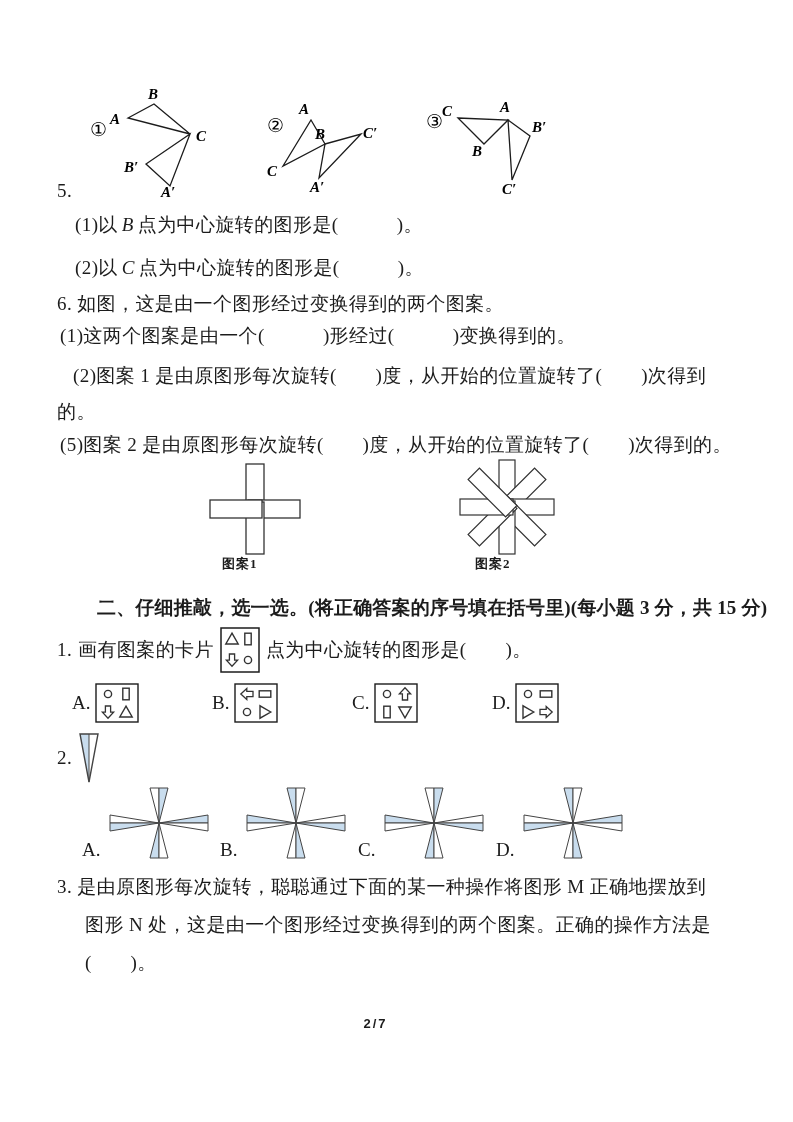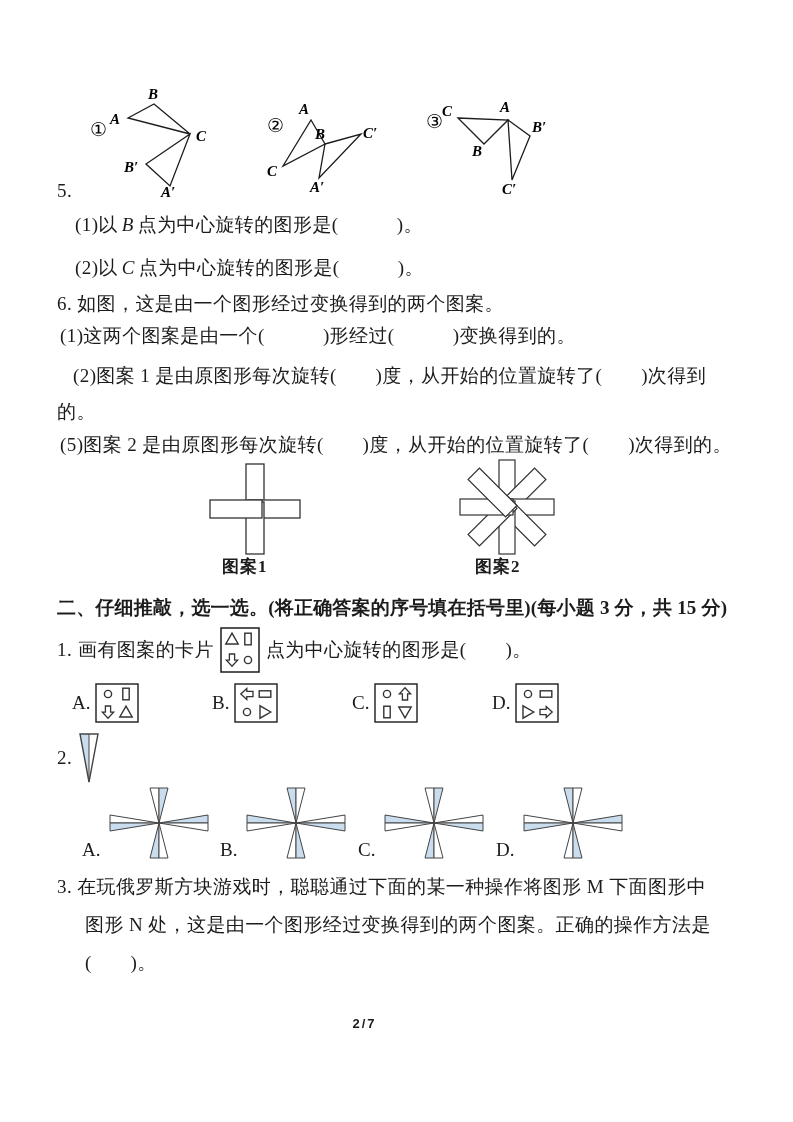--- a/index.html
+++ b/index.html
@@ -4,26 +4,26 @@
 <style>
   html,body{margin:0;padding:0;background:#ffffff;}
   #page{position:relative;width:793px;height:1122px;background:#fff;overflow:hidden;
         font-family:"Liberation Serif","DejaVu Serif",serif;color:#1c1c1c;}
   .t{position:absolute;font-size:19px;line-height:28px;letter-spacing:0.4px;white-space:nowrap;}
   .row{position:absolute;display:flex;align-items:center;gap:6px;}
   .var{font-style:italic;font-family:"Liberation Serif",serif;margin:0 4px;}
   .figlabel{font-style:italic;font-size:15px;font-weight:bold;}
   .circnum{font-size:19px;font-style:normal;}
   svg{display:block;}
-  .caption{position:absolute;font-size:17px;font-weight:bold;letter-spacing:1px;}
-  .heading{font-weight:bold;font-size:19px;letter-spacing:0.2px;}
+  .caption{position:absolute;font-size:13px;font-weight:bold;letter-spacing:1px;}
+  .heading{font-weight:bold;font-size:19px;letter-spacing:0.2px;margin-left:40px;}
   .optgroup{position:absolute;display:flex;align-items:center;gap:5px;}
   .pwgroup{position:absolute;display:flex;align-items:flex-end;gap:4px;}
   .optlabel{font-size:19px;font-family:"Liberation Serif",serif;}
-  .footer{position:absolute;left:1px;width:727px;text-align:center;font-size:13px;font-weight:bold;
+  .footer{position:absolute;left:12px;width:727px;text-align:center;font-size:13px;font-weight:bold;
           font-family:"Liberation Sans",sans-serif;letter-spacing:2px;}
   .q3line{position:absolute;font-size:19px;line-height:38px;letter-spacing:0.4px;}
 </style>
 </head>
 <body>
 
 <div id="page">
 
   <svg width="0" height="0" style="position:absolute" aria-hidden="true">
     <defs>
@@ -239,20 +239,20 @@
       <polygon points="104,38 104,46 55,38" fill="#fff" stroke="#444" stroke-width="1"></polygon>
       <polygon points="46,73 55,73 55,38" fill="#fff" stroke="#444" stroke-width="1"></polygon>
       <polygon points="55,73 64,73 55,38" fill="#c9ddee" stroke="#444" stroke-width="1"></polygon>
       <polygon points="6,30 6,38 55,38" fill="#fff" stroke="#444" stroke-width="1"></polygon>
       <polygon points="6,38 6,46 55,38" fill="#c9ddee" stroke="#444" stroke-width="1"></polygon>
     </svg>
   </div>
 
   <div class="q3line" style="left:57px;top:868px">
     <span>3.</span>
-    <span>在玩俄罗斯方块游戏时，聪聪通过下面的某一种操作将图形 M 下面图形中</span>
+    <span>是由原图形每次旋转，聪聪通过下面的某一种操作将图形 M 正确地摆放到</span>
   </div>
   <div class="q3line" style="left:85px;top:906px">图形 N 处，这是由一个图形经过变换得到的两个图案。正确的操作方法是</div>
   <div class="q3line" style="left:85px;top:944px">(　　)。</div>
 
   <div class="footer" style="top:1016px">2/7</div>
 
 </div>
 
 </body></html>

